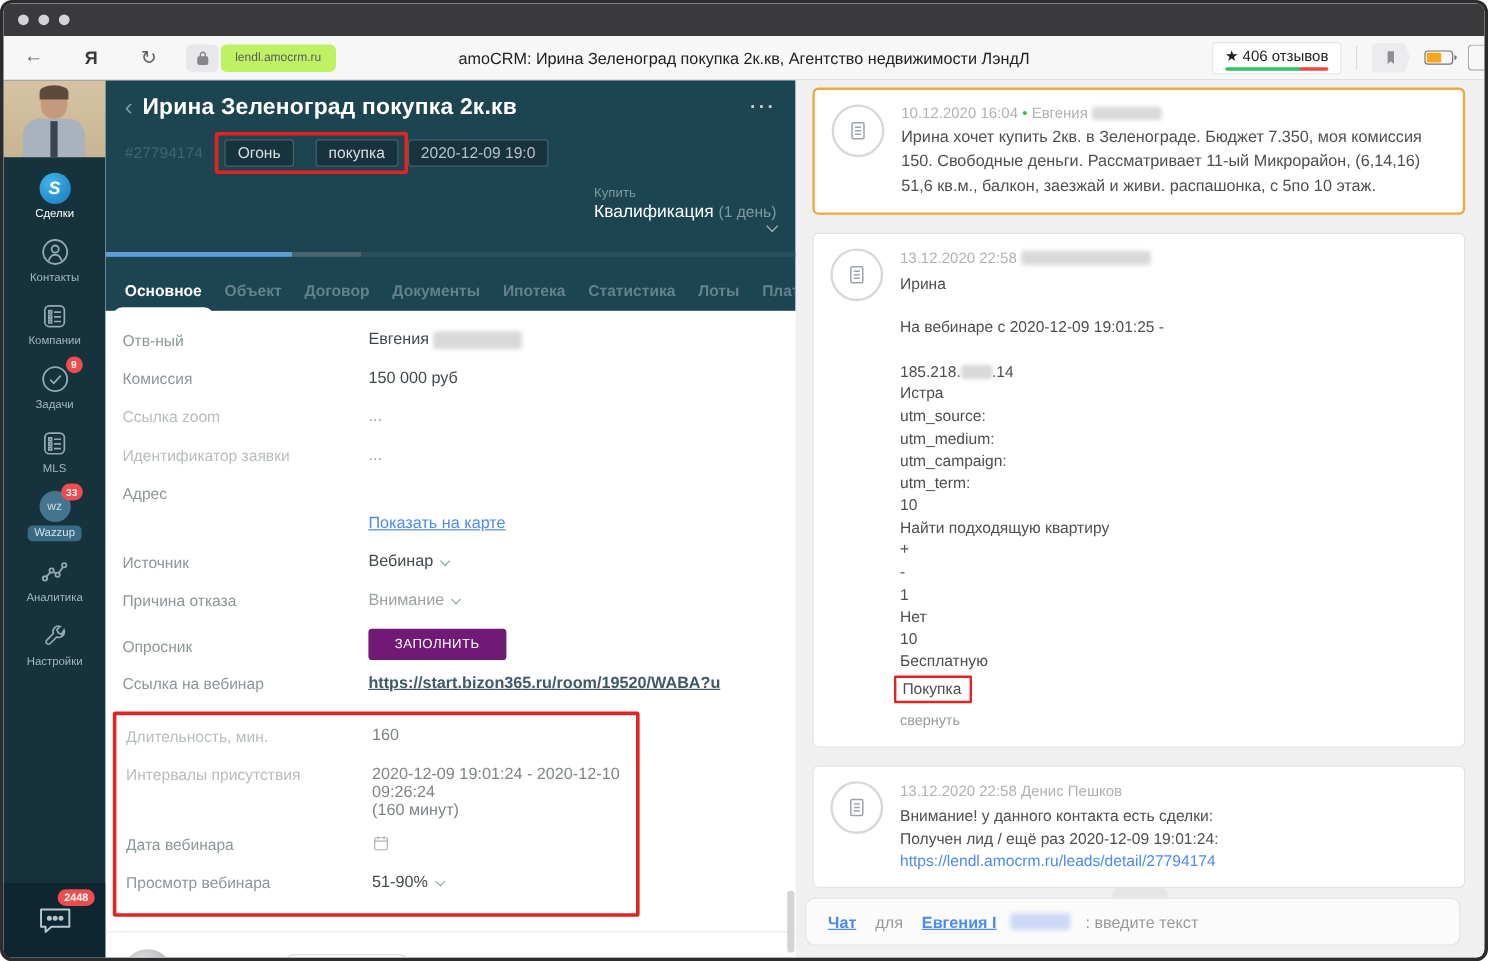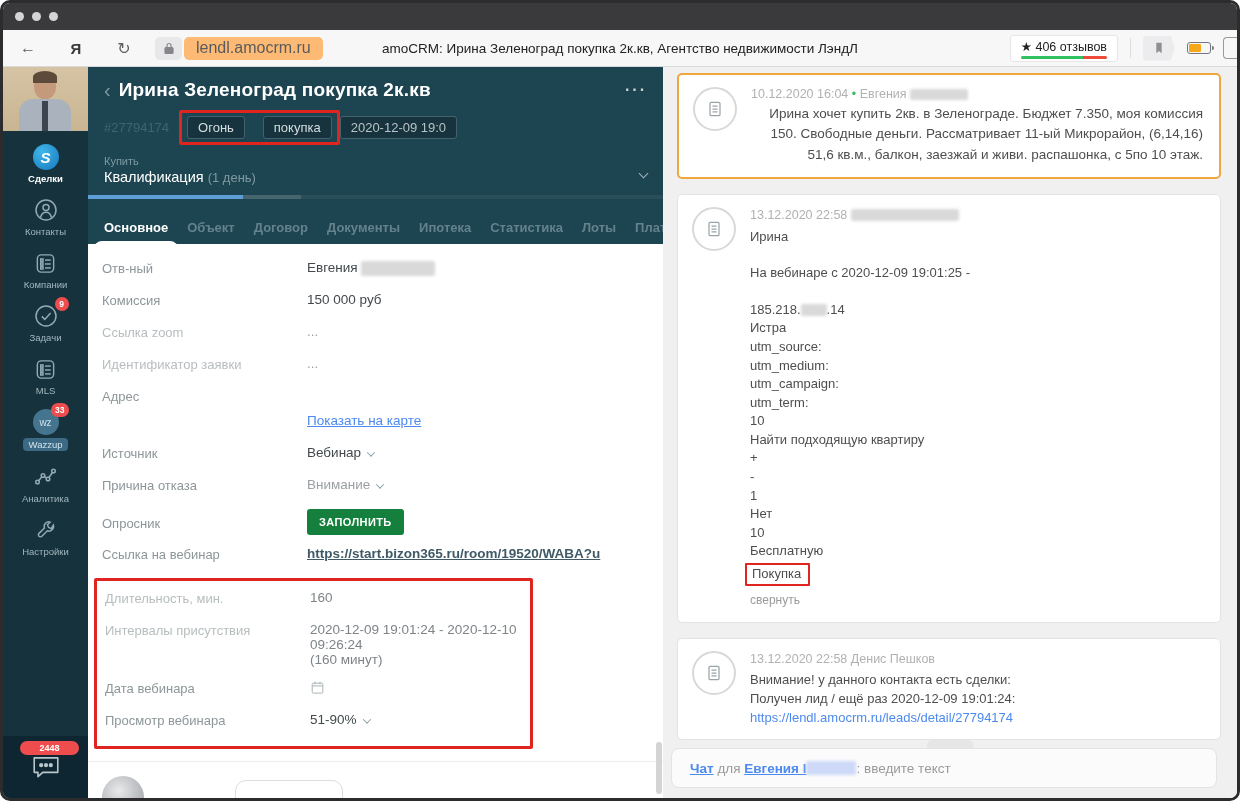--- a/index.html
+++ b/index.html
@@ -9,21 +9,21 @@
   
   .titlebar { height:27px; background:#3a3a3c; display:flex; align-items:center; padding-left:12px; gap:8px; }
   .tl-dot { width:9px; height:9px; border-radius:50%; background:#d4d4d6; }
 
   
   .toolbar { height:37px; background:#f7f7f8; border-bottom:1px solid #d9d9da; display:flex; align-items:center; padding:0 10px; position:relative; overflow:hidden; }
   .tb-icon { color:#5f5f63; font-size:16px; width:30px; text-align:center; flex:none; cursor:pointer; }
   .tb-yandex { font-weight:bold; color:#3a3a3a; font-size:15px; margin:0 18px; }
   .tb-reload { margin-right:16px; }
   .lock-pill { background:#e8e8ea; border-radius:5px; height:23px; width:27px; display:flex; align-items:center; justify-content:center; margin-right:2px; flex:none; }
-  .url-pill { background:#fdba74; border-radius:5px; height:23px; display:flex; align-items:center; padding:0 12px; font-size:16px; color:#5a5a5e; flex:none; }
+  .url-pill { background:#bef264; border-radius:5px; height:23px; display:flex; align-items:center; padding:0 12px; font-size:10px; color:#5a5a5e; flex:none; }
   .tb-title { position:absolute; left:0; right:0; text-align:center; font-size:13.5px; color:#222; pointer-events:none; }
   .tb-right { margin-left:auto; display:flex; align-items:center; gap:12px; z-index:2; }
   .reviews { display:flex; flex-direction:column; align-items:center; background:#fff; border:1px solid #e6e6e8; border-radius:3px; padding:3px 10px 2px; cursor:pointer; }
   .reviews-row { font-size:12.5px; color:#222; white-space:nowrap; }
   .reviews-bar { margin-top:2px; height:3px; width:100%; border-radius:2px; background:linear-gradient(to right,#2fc162 0 72%,#ee4b3c 72% 100%); }
   .tb-sep { width:1px; height:20px; background:#dddddf; }
   .bm-pill { width:32px; height:25px; background:#ececee; border-radius:4px; display:flex; align-items:center; justify-content:center; cursor:pointer; clip-path:polygon(0 0,86% 0,100% 50%,86% 100%,0 100%); }
   .battery { position:relative; width:24px; height:12px; border:1.5px solid #76767a; border-radius:3px; }
   .battery i { position:absolute; left:1px; top:1px; bottom:1px; width:55%; background:#f6a71b; border-radius:1px; }
   .battery::after { content:""; position:absolute; right:-4px; top:3px; width:2.5px; height:4px; background:#76767a; border-radius:0 2px 2px 0; }
@@ -34,42 +34,42 @@
   
   .sidenav { width:85px; background:#15323d; color:#a9bcc3; flex:none; display:flex; flex-direction:column; position:relative; }
   .photo { height:64px; background:linear-gradient(#d5c3a4,#c9b592); position:relative; overflow:hidden; flex:none; }
   .ph-head { position:absolute; top:7px; left:31px; width:22px; height:25px; border-radius:46%; background:#c59a7c; }
   .ph-hair { position:absolute; top:4px; left:30px; width:24px; height:12px; border-radius:50% 50% 0 0; background:#5d4a3a; }
   .ph-body { position:absolute; top:32px; left:16px; width:52px; height:32px; border-radius:14px 14px 0 0; background:#aab3bd; }
   .ph-tie { position:absolute; top:34px; left:39px; width:6px; height:30px; background:#3b4450; }
   .nav-item { display:flex; flex-direction:column; align-items:center; margin-top:13px; cursor:pointer; position:relative; }
   .nav-ic { position:relative; width:26px; height:26px; display:flex; align-items:center; justify-content:center; }
   .nav-lbl { font-size:9.5px; margin-top:3px; color:#a3b7be; }
-  .nav-lbl.active { color:#fff; font-weight:bold; }
+  .nav-lbl.active { color:#fff; font-weight:normal; }
   .logo-circle { width:26px; height:26px; border-radius:50%; background:radial-gradient(circle at 35% 30%,#3fb6e8,#1878be); color:#fff; font-weight:bold; font-size:15px; display:flex; align-items:center; justify-content:center; font-style:italic; }
   .wz-circle { width:26px; height:26px; border-radius:50%; background:#44748e; color:#cfe0ea; font-size:10px; display:flex; align-items:center; justify-content:center; }
   .wz-pill { background:#3c6a84; border-radius:4px; padding:1px 6px; color:#cfe3ec; }
   .badge { position:absolute; top:-6px; right:-10px; background:#ef4d4d; color:#fff; font-size:8.5px; font-weight:bold; border-radius:8px; padding:2px 4px; min-width:14px; text-align:center; }
   .nav-bottom { position:absolute; bottom:0; left:0; right:0; height:62px; background:#0e2631; display:flex; align-items:center; justify-content:center; }
   .chat-ic { position:relative; }
-  .chat-badge { position:absolute; top:-12px; right:-18px; background:#ef4d4d; color:#fff; font-size:9px; font-weight:bold; border-radius:9px; padding:2px 19px; }
+  .chat-badge { position:absolute; top:-12px; right:-18px; background:#ef4d4d; color:#fff; font-size:9px; font-weight:bold; border-radius:9px; padding:2px 5px; }
 
   
   .deal { width:575px; flex:none; background:#fff; display:flex; flex-direction:column; position:relative; }
   .deal-head { background:#1d4551; padding:12px 16px 0; flex:none; }
   .dh1 { display:flex; align-items:center; }
   .dh-back { color:#7e9aa3; font-size:20px; margin-right:8px; cursor:pointer; line-height:1; }
   .dh-title { color:#fff; font-size:19px; font-weight:bold; letter-spacing:.2px; }
   .dh-more { margin-left:auto; color:#c8d2d5; font-weight:bold; letter-spacing:2px; cursor:pointer; }
   .dh2 { display:flex; align-items:center; margin-top:9px; }
   .deal-id { color:#3d6472; font-size:13px; margin-right:10px; }
   .annot-tags { display:inline-flex; gap:18px; border:3px solid #e02420; border-radius:2px; padding:3px 5px; margin-right:0; }
   .chip { background:#16333e; border:1px solid #44626d; border-radius:3px; padding:3px 10px; font-size:13px; color:#d7dee1; cursor:pointer; white-space:nowrap; }
   .chip.date { color:#b7c2c6; }
-  .dh3 { display:flex; align-items:flex-end; margin-top:10px; }
+  .dh3 { display:flex; align-items:flex-end; margin-top:10px;flex-direction:column; }
   .funnel { color:#7e99a2; font-size:11px; }
   .stage-line { margin-top:2px; font-size:14.5px; }
   .stage-name { color:#fff; font-weight:normal; }
   .stage-dur { color:#7e99a2; font-size:13px; }
   .chev { display:inline-block; width:7px; height:7px; border-right:1.6px solid #9fb3ba; border-bottom:1.6px solid #9fb3ba; transform:rotate(45deg); }
   .dh3 .chev { margin-left:auto; margin-bottom:8px; cursor:pointer; }
   .progress { height:4px; margin:10px -16px 0; background:linear-gradient(to right,#5d9ed6 0 27%,#46656f 27% 37%,#2b4f5a 37% 100%); }
   .tabs { display:flex; gap:19px; margin-top:11px; height:34px; align-items:center; font-size:13px; font-weight:bold; color:#64828d; position:relative; white-space:nowrap; overflow:visible; }
   .tab { cursor:pointer; position:relative; flex:none; }
   .tab.active { color:#fff; }
@@ -78,47 +78,47 @@
   .deal-body { flex:1; padding:16px 12px 0 14px; overflow:hidden; position:relative; }
   .row { display:flex; margin-bottom:13px; min-height:19px; align-items:flex-start; }
   .row .lbl { width:205px; flex:none; font-size:13px; color:#8d9699; padding-top:1px; }
   .row .lbl.muted { color:#b7bdbf; }
   .row .val { font-size:13.5px; color:#42494c; }
   .row .val.muted { color:#9aa0a3; }
   .row .val.gray { color:#7e8487; }
   .link-blue { color:#4d8af0; text-decoration:underline; font-size:13.5px; cursor:pointer; }
   .link-dark { color:#3f5a66; text-decoration:underline; font-size:13.5px; font-weight:bold; cursor:pointer; }
   .sel-chev { display:inline-block; width:6px; height:6px; border-right:1.4px solid #8ba0a8; border-bottom:1.4px solid #8ba0a8; transform:rotate(45deg) translate(-1px,-1px); margin-left:7px; }
-  .fill-btn { background:#15803d; color:#fff; border:none; border-radius:3px; font-size:11px; font-weight:bold; padding:7px 12px; letter-spacing:.4px; cursor:pointer; }
+  .fill-btn { background:#701a75; color:#fff; border:none; border-radius:3px; font-size:11px; font-weight:normal; padding:7px 22px; letter-spacing:.4px; cursor:pointer; }
   .red-annot { border:3px solid #e02420; border-radius:2px; margin:0 118px 12px -8px; padding:9px 0 2px 8px; }
   .blur { display:inline-block; vertical-align:middle; background:#d9d9d9; border-radius:2px; filter:blur(1.6px); height:13px; }
   .divider { height:1px; background:#ececec; margin:6px -12px 14px -14px; }
   .contact { display:flex; gap:12px; margin-bottom:14px; align-items:flex-start; }
   .avatar { width:42px; height:42px; border-radius:50%; background:radial-gradient(circle at 40% 35%,#e9e9e9,#a9adb3 75%); flex:none; }
   .c-name { font-size:15px; font-weight:bold; color:#3a3f42; }
   .c-more { color:#c0c0c0; letter-spacing:2px; font-size:12px; margin-left:6px; }
   .wa-pill { display:inline-flex; align-items:center; gap:5px; border:1px solid #ddd; border-radius:11px; padding:16px 9px 2px 4px; font-size:17px; color:#5c6366; margin-top:4px; }
   .wa-dot { width:9px; height:9px; border-radius:50%; background:#2cc84e; }
   .deal-thumb { position:absolute; right:1px; bottom:4px; width:6px; height:52px; background:#d4d4d4; border-radius:3px; }
 
   
   .feed { flex:1; background:#f0f0f1; padding:6px 16px 0 14px; position:relative; overflow:hidden; }
   .card { background:#fff; border:1px solid #e3e3e4; border-radius:5px; padding:12px 16px 12px 14px; display:flex; gap:14px; margin-bottom:15px; }
   .card.highlight { border:2px solid #f0a73e; }
   .note-circ { width:44px; height:44px; border-radius:50%; border:2px solid #d8d8d8; flex:none; display:flex; align-items:center; justify-content:center; }
   .note-head { font-size:12.5px; color:#b1b1b1; margin-bottom:3px; }
   .note-head .grn { color:#3cb95d; }
-  .note-body { font-size:13.5px; color:#4e4e4e; line-height:1.5;text-align:right; }
+  .note-body { font-size:13.5px; color:#4e4e4e; line-height:1.5; }
   .note-lines { font-size:13px; color:#4e4e4e; line-height:1.43; }
   .sp { height:18px; }
   .redbox-inline { display:inline-block; border:2.5px solid #e02420; border-radius:1px; padding:0 7px 1px 5px; margin:2px 0 1px -5px; }
   .collapse-link { font-size:12px; color:#9b9b9b; margin-top:5px; cursor:pointer; }
   .card-link { color:#4d8af0; font-size:13px; text-decoration:none; cursor:pointer; }
   .chat-notch { position:absolute; bottom:48px; left:50%; transform:translateX(-50%); width:46px; height:10px; background:#e6e6e7; border-radius:5px 5px 0 0; }
-  .chatbar { position:absolute; left:8px; right:20px; bottom:10px; height:40px; background:#fbfbfc; border:1px solid #e4e4e5; border-radius:8px; display:flex; align-items:center; padding:0 18px; font-size:13.5px; color:#9a9a9a; white-space:pre-wrap; }
+  .chatbar { position:absolute; left:8px; right:20px; bottom:10px; height:40px; background:#fbfbfc; border:1px solid #e4e4e5; border-radius:8px; display:flex; align-items:center; padding:0 18px; font-size:13.5px; color:#9a9a9a; white-space:pre-wrap;gap:12px; }
   .chatbar .lnk { color:#4d8af0; text-decoration:underline; cursor:pointer; font-weight:bold; }
   .blur-blue { display:inline-block; vertical-align:middle; width:50px; height:14px; background:#cdd9f7; border-radius:2px; filter:blur(1.6px); }
 
   svg { display:block; }
 </style>
 </head>
 <body>
 
 <div class="window">
 

